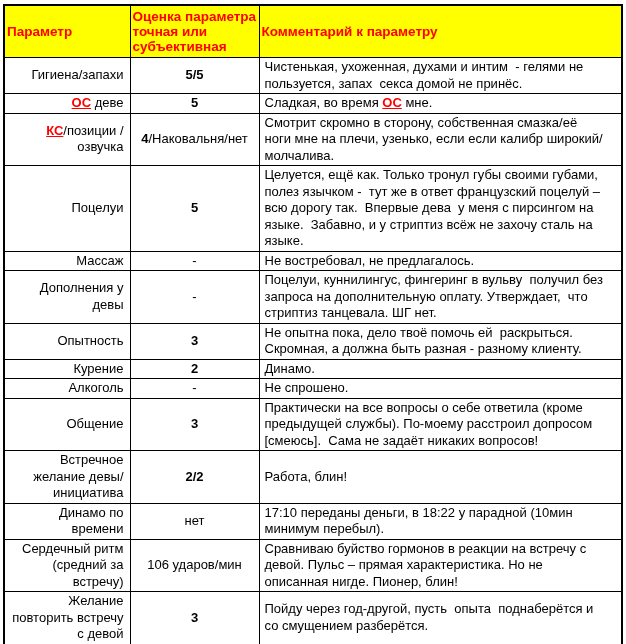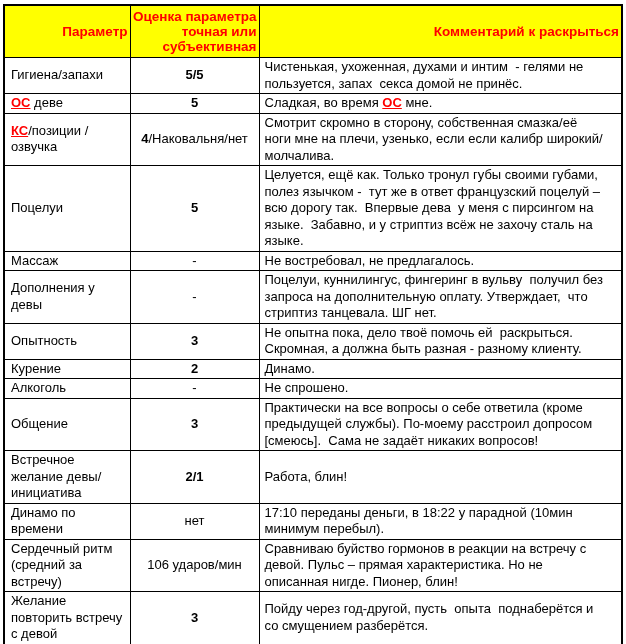--- a/index.html
+++ b/index.html
@@ -18,33 +18,33 @@
     width:618px;
     border:2px solid var(--border);
   }
   th,td{border:1px solid var(--border);overflow:hidden;}
   th{
     background:var(--yellow);
     color:var(--red);
     font-weight:bold;
     font-size:13.5px;
     line-height:15px;
-    text-align:right;
+    text-align:left;
     vertical-align:middle;
     white-space:pre-line;
     padding:3px 2px;
   }
   td{
     font-size:13px;
     line-height:16.5px;
     vertical-align:middle;
     white-space:pre-wrap;
     padding:1px 8px;
   }
-  td.col-param{text-align:left;padding:1px 6px;}
+  td.col-param{text-align:right;padding:1px 6px;}
   td.col-rating{text-align:center;}
   td.col-comment{text-align:left;padding:1px 16px 1px 5px;}
   .seg-bold{font-weight:bold;}
   .seg-red{
     color:var(--red);
     font-weight:bold;
     text-decoration:underline;
   }
 </style>
 </head>
@@ -56,21 +56,21 @@
       <col style="width:126px">
       <col style="width:129px">
       <col style="width:363px">
     </colgroup>
     <thead>
       <tr>
         <th>Параметр</th>
         <th>Оценка параметра
 точная или
 субъективная</th>
-        <th>Комментарий к раскрыться</th>
+        <th>Комментарий к параметру</th>
       </tr>
     </thead>
     <tbody>
         <tr>
           <td class="col-param"><span>Гигиена/запахи</span></td>
           <td class="col-rating"><span class="seg-bold">5/5</span></td>
           <td class="col-comment"><span>Чистенькая, ухоженная, духами и интим  - гелями не пользуется, запах  секса домой не принёс.</span></td>
         </tr>
         <tr>
           <td class="col-param"><span class="seg-red">ОС</span><span> деве</span></td>
@@ -112,21 +112,21 @@
           <td class="col-rating"><span>-</span></td>
           <td class="col-comment"><span>Не спрошено.</span></td>
         </tr>
         <tr>
           <td class="col-param"><span>Общение</span></td>
           <td class="col-rating"><span class="seg-bold">3</span></td>
           <td class="col-comment"><span>Практически на все вопросы о себе ответила (кроме предыдущей службы). По-моему расстроил допросом [смеюсь].  Сама не задаёт никаких вопросов!</span></td>
         </tr>
         <tr>
           <td class="col-param"><span>Встречное желание девы/ инициатива</span></td>
-          <td class="col-rating"><span class="seg-bold">2/1</span></td>
+          <td class="col-rating"><span class="seg-bold">2/2</span></td>
           <td class="col-comment"><span>Работа, блин!</span></td>
         </tr>
         <tr>
           <td class="col-param"><span>Динамо по времени</span></td>
           <td class="col-rating"><span>нет</span></td>
           <td class="col-comment"><span>17:10 переданы деньги, в 18:22 у парадной (10мин минимум перебыл).</span></td>
         </tr>
         <tr>
           <td class="col-param"><span>Сердечный ритм (средний за встречу)</span></td>
           <td class="col-rating"><span>106 ударов/мин</span></td>

